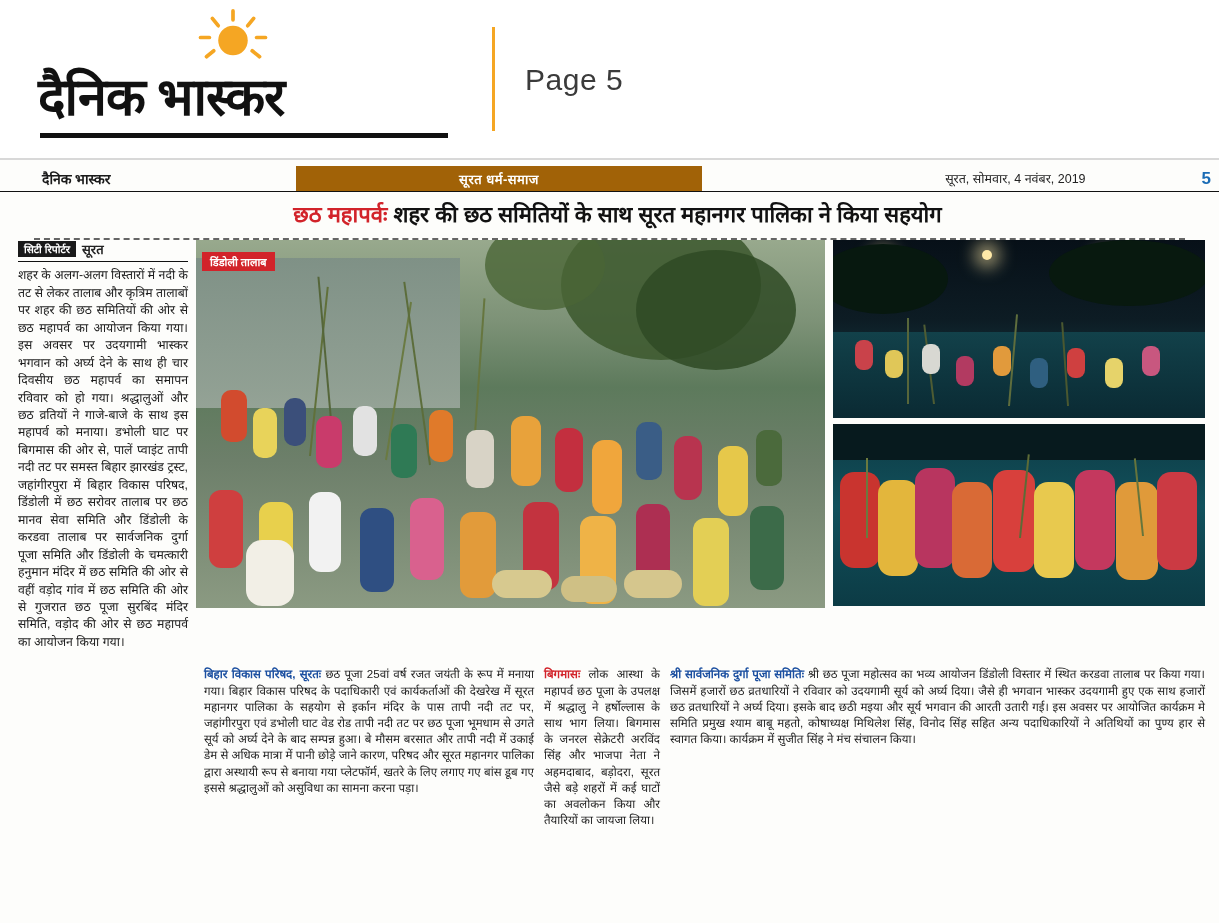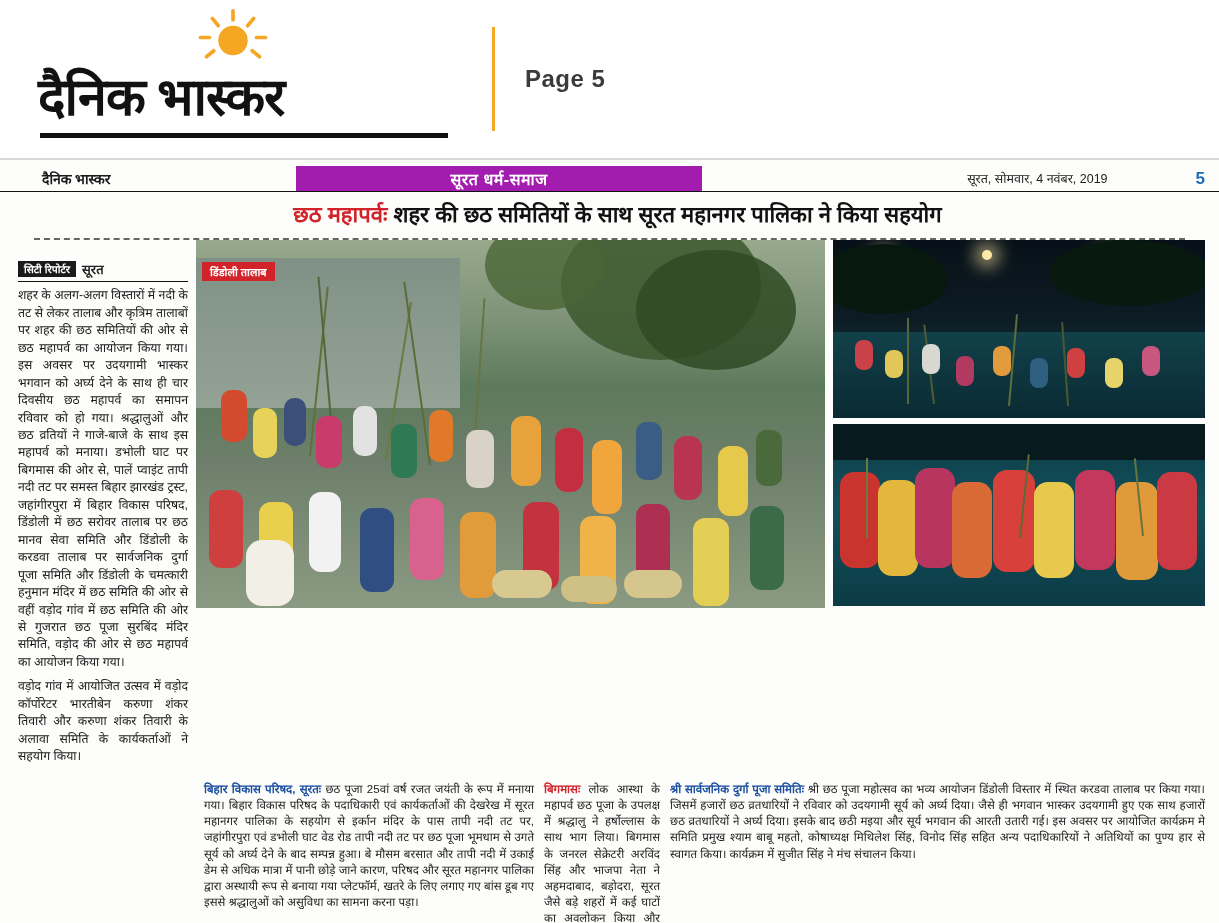--- a/index.html
+++ b/index.html
@@ -66,22 +66,22 @@
     height: 104px;
   }
   .date-text {
     font-size: 38px;
     font-weight: bold;
     color: #3b3b3b;
     line-height: 1.25;
     letter-spacing: 0.5px;
   }
   .page-text {
-    font-size: 24px;
-    font-weight: bold;
+    font-size: 30px;
+    font-weight: normal;
     color: #3b3b3b;
     line-height: 1.3;
     letter-spacing: 0.5px;
   }
 
   
   .clipping {
     position: relative;
     width: 1219px;
     height: 765px;
@@ -103,36 +103,36 @@
     display: flex;
     align-items: center;
     padding-left: 42px;
     font-family: "Liberation Serif", serif;
     font-weight: bold;
     font-size: 14px;
     color: #1a1a1a;
   }
   .ph-mid {
     flex: 0 0 406px;
-    background: #a21caf;
+    background: #a16207;
     color: #ffffff;
     font-weight: bold;
-    font-size: 16px;
+    font-size: 13px;
     display: flex;
     align-items: center;
     justify-content: center;
     letter-spacing: .5px;
   }
   .ph-right {
     flex: 1;
     display: flex;
     align-items: center;
     justify-content: flex-end;
-    padding-right: 14px;
-    gap: 88px;
+    padding-right: 8px;
+    gap: 116px;
     font-size: 12.5px;
     color: #222;
   }
   .ph-pageno {
     color: #1b6cb5;
     font-weight: bold;
     font-size: 17px;
   }
 
   
@@ -173,21 +173,20 @@
     width: 170px;
     flex: 0 0 170px;
   }
   .byline {
     display: flex;
     align-items: center;
     gap: 6px;
     border-bottom: 1px solid #111;
     padding-bottom: 3px;
     margin-bottom: 5px;
-    margin-top: 20px;
   }
   .byline .b1 {
     background: #1a1a1a;
     color: #fff;
     font-size: 10.5px;
     font-weight: bold;
     padding: 1px 6px;
   }
   .byline .b2 {
     font-size: 13px;
@@ -303,21 +302,20 @@
 
   <div class="body-grid">
 
     <div class="col-left">
       <div class="byline">
         <span class="b1">सिटी रिपोर्टर</span>
         <span class="b2">सूरत</span>
       </div>
       <div class="body-text">
         <p>शहर के अलग-अलग विस्तारों में नदी के तट से लेकर तालाब और कृत्रिम तालाबों पर शहर की छठ समितियों की ओर से छठ महापर्व का आयोजन किया गया। इस अवसर पर उदयगामी भास्कर भगवान को अर्घ्य देने के साथ ही चार दिवसीय छठ महापर्व का समापन रविवार को हो गया। श्रद्धालुओं और छठ व्रतियों ने गाजे-बाजे के साथ इस महापर्व को मनाया। डभोली घाट पर बिगमास की ओर से, पालें प्वाइंट तापी नदी तट पर समस्त बिहार झारखंड ट्रस्ट, जहांगीरपुरा में बिहार विकास परिषद, डिंडोली में छठ सरोवर तालाब पर छठ मानव सेवा समिति और डिंडोली के करडवा तालाब पर सार्वजनिक दुर्गा पूजा समिति और डिंडोली के चमत्कारी हनुमान मंदिर में छठ समिति की ओर से वहीं वड़ोद गांव में छठ समिति की ओर से गुजरात छठ पूजा सुरबिंद मंदिर समिति, वड़ोद की ओर से छठ महापर्व का आयोजन किया गया।</p>
-        <p>वड़ोद गांव में आयोजित उत्सव में वड़ोद कॉर्पोरेटर भारतीबेन करुणा शंकर तिवारी और करुणा शंकर तिवारी के अलावा समिति के कार्यकर्ताओं ने सहयोग किया।</p>
       </div>
     </div>
 
     <div class="col-center">
       <div class="photo ph-main">
         <div class="crowd">
 
           <div style="position:absolute;inset:0;background:linear-gradient(#98a98d,#7d9277 22%,#5d7a5c 40%,#6d7f6a 60%,#8b9a82);"></div>
 
           <div style="position:absolute;left:0;top:18px;width:42%;height:150px;background:linear-gradient(#7d8f86,#9aa79c);opacity:.9;"></div>
@@ -359,21 +357,21 @@
           <div class="blob" style="left:70%;top:264px;width:34px;height:84px;border-radius:12px;background:#ad2f52;"></div>
           <div class="blob" style="left:79%;top:278px;width:36px;height:88px;border-radius:12px;background:#e3cf55;"></div>
           <div class="blob" style="left:88%;top:266px;width:34px;height:84px;border-radius:12px;background:#3c6b49;"></div>
 
           <div class="blob" style="left:47%;top:330px;width:60px;height:28px;border-radius:14px;background:#d7c98f;"></div>
           <div class="blob" style="left:58%;top:336px;width:56px;height:26px;border-radius:14px;background:#cfc085;"></div>
           <div class="blob" style="left:68%;top:330px;width:58px;height:28px;border-radius:14px;background:#d5c68d;"></div>
 
           <div class="blob" style="left:8%;top:300px;width:48px;height:66px;border-radius:16px;background:#f2efe6;"></div>
         </div>
-        <div class="photo-label" style="left:6px;top:22px;">डिंडोली तालाब</div>
+        <div class="photo-label" style="left:6px;top:12px;">डिंडोली तालाब</div>
       </div>
     </div>
 
     <div class="right-stack">
       <div class="photo ph-top-right">
         <div class="crowd">
           <div class="sky-night"></div>
 
           <div class="blob" style="left:12%;top:14px;width:10px;height:10px;background:#ffe9a8;box-shadow:0 0 16px 8px rgba(255,233,168,.55);"></div>
           <div class="blob" style="left:40%;top:10px;width:10px;height:10px;background:#ffe9a8;box-shadow:0 0 16px 8px rgba(255,233,168,.55);"></div>

